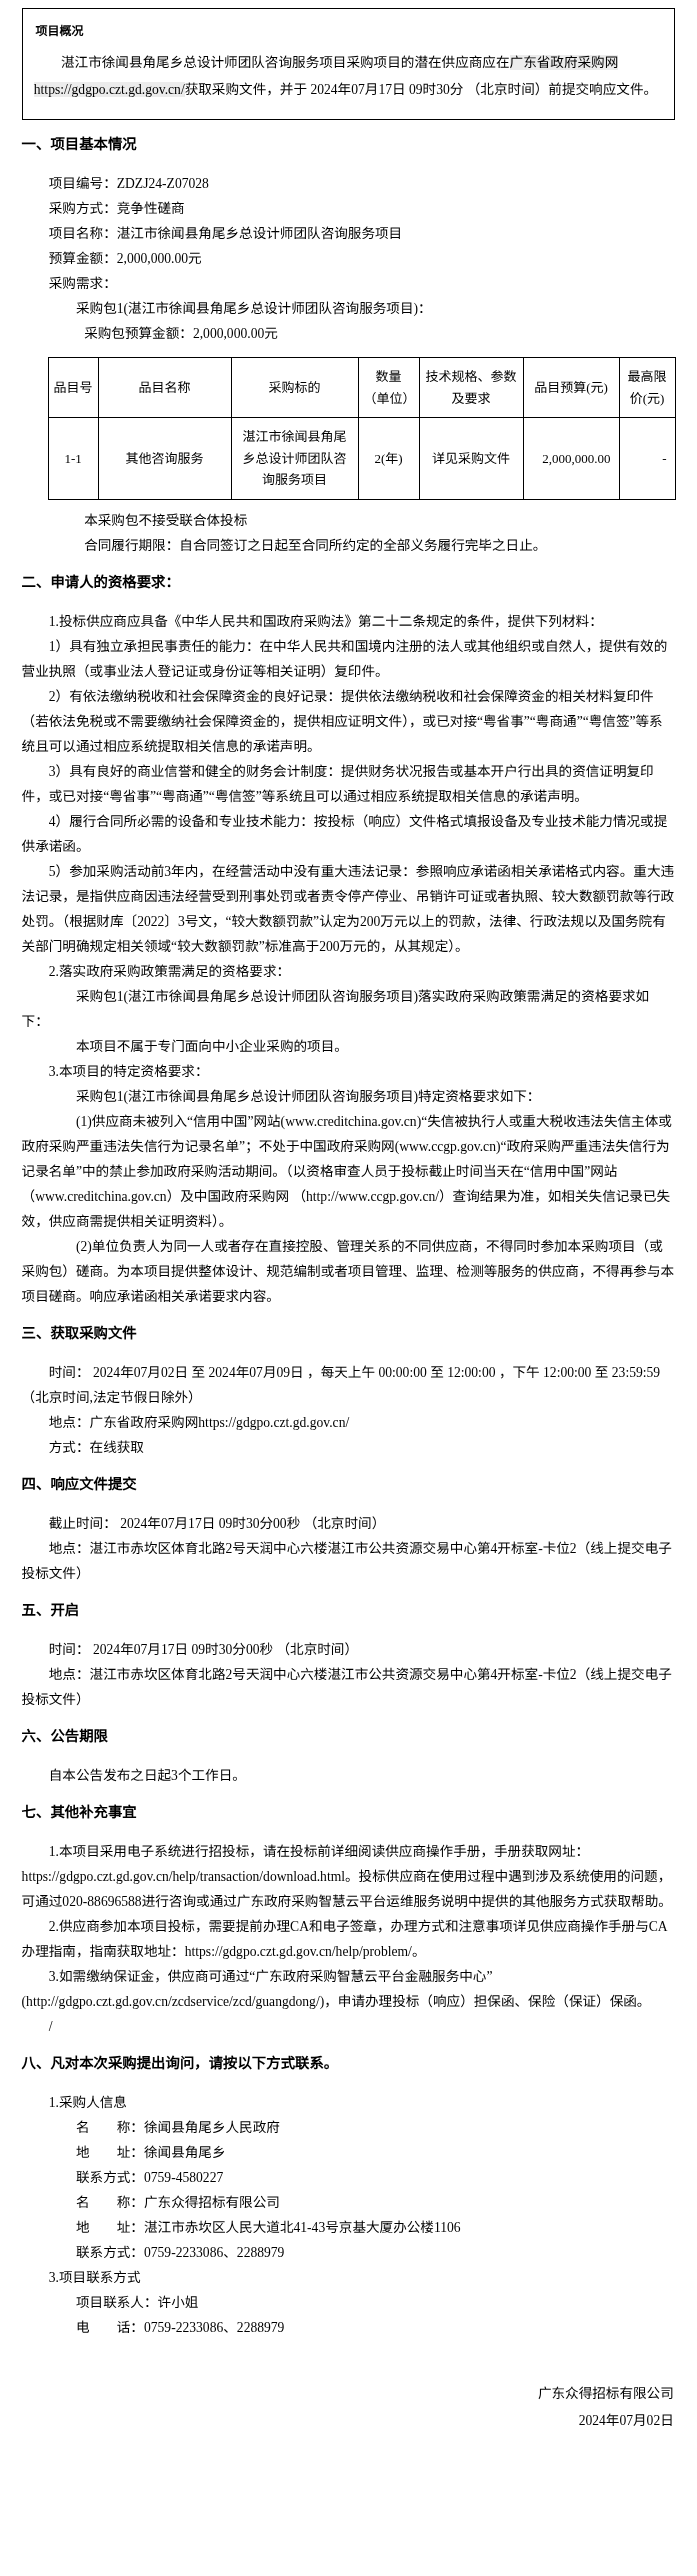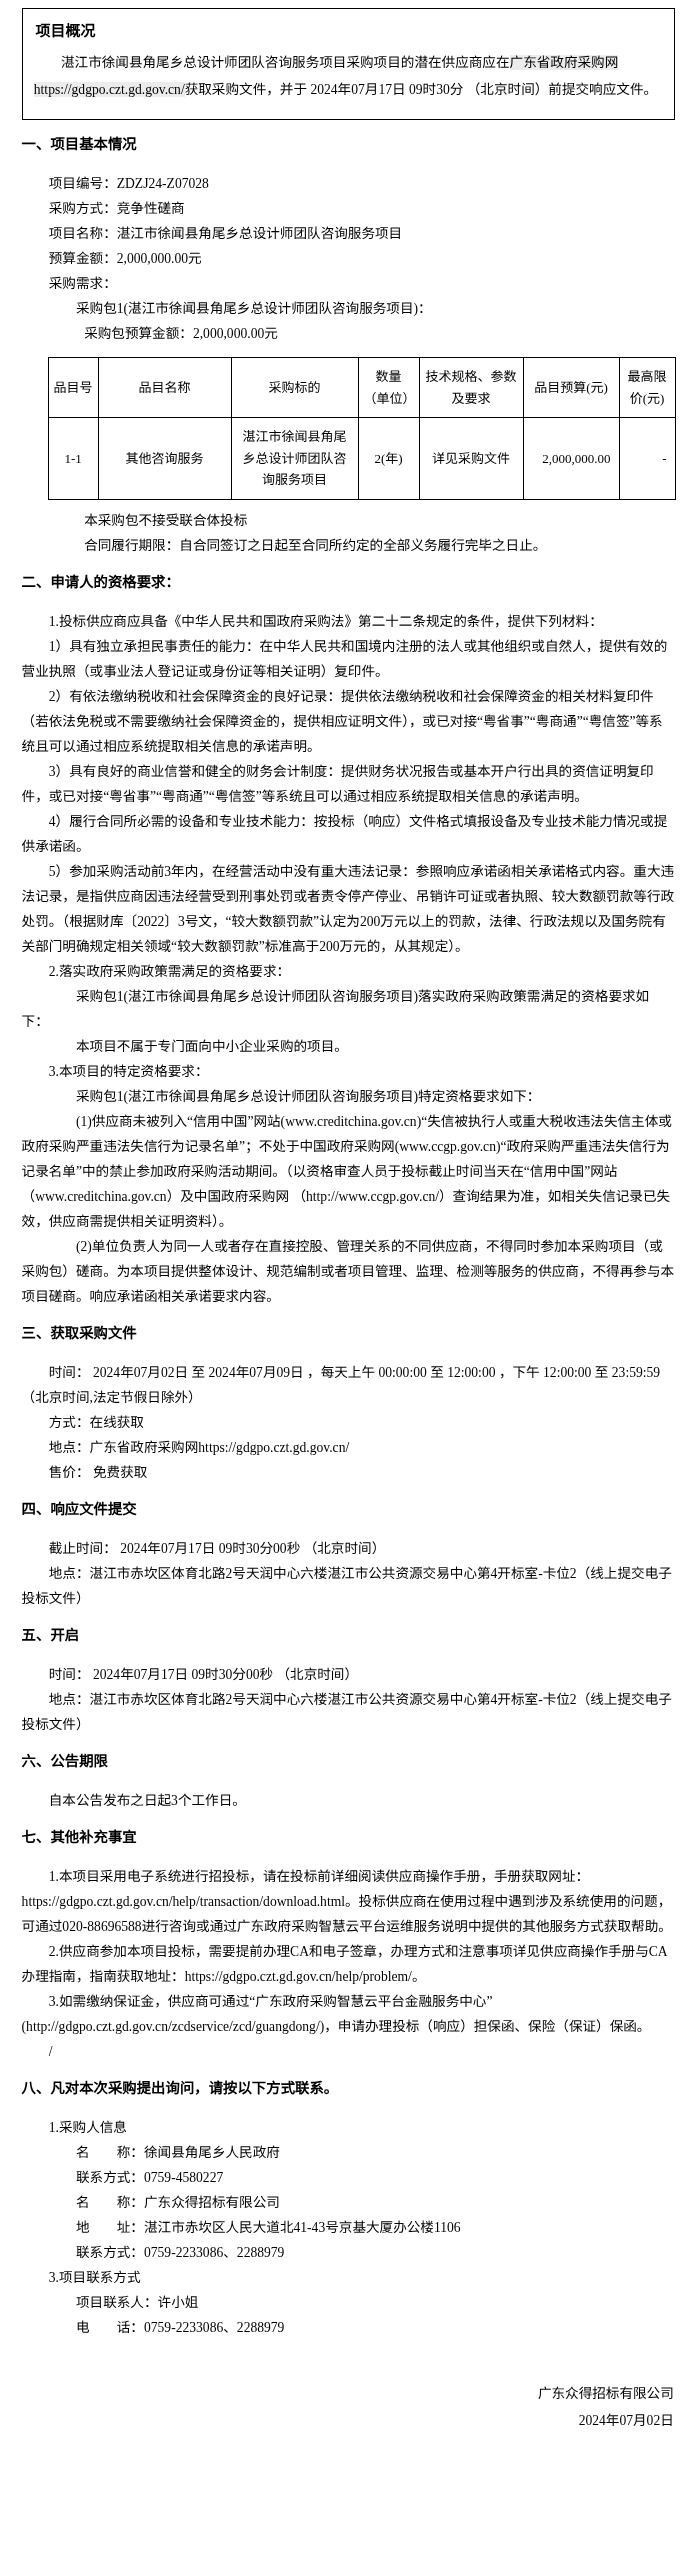--- a/index.html
+++ b/index.html
@@ -2,21 +2,21 @@
 <html lang="zh-CN" style="font-size:13px"><head>
 <meta charset="utf-8">
 <style>
   html,body{margin:0;padding:0;}
   body{
     width:697px;min-height:2576px;background:#ffffff;color:#000;
     font-family:"Liberation Serif",serif;
   }
   .doc{padding:8px 21.6px 0 21.6px;font-size:13.6px;}
   .overview-box{border:1.6px solid #000;padding:9.6px 11.2px 16px 11.2px;}
-  .overview-title{font-weight:bold;font-size:15px;margin:3.2px 0 8px 1.6px;line-height:19px;}
+  .overview-title{font-weight:bold;font-size:12px;margin:3.2px 0 8px 1.6px;line-height:19px;}
   .overview-text{margin:0;line-height:27px;text-indent:2em;}
   .hl{background:#ececec;}
   .sec-heading{font-size:14.4px;font-weight:bold;margin:14px 0 16px 0;line-height:21px;}
   .para{margin:0;line-height:25px;}
   .lv1{text-indent:2em;}
   .lv2{text-indent:4em;}
   .lv3{text-indent:4.6em;}
   table.items{border-collapse:collapse;table-layout:fixed;width:626px;margin:11.2px 0 8px 26px;}
   table.items th,table.items td{
     border:0.8px solid #000;font-weight:normal;font-size:13px;text-align:center;
@@ -91,23 +91,22 @@
   <p class="para lv1">2.落实政府采购政策需满足的资格要求：</p>
   <p class="para lv2">采购包1(湛江市徐闻县角尾乡总设计师团队咨询服务项目)落实政府采购政策需满足的资格要求如下：</p>
   <p class="para lv2">本项目不属于专门面向中小企业采购的项目。</p>
   <p class="para lv1">3.本项目的特定资格要求：</p>
   <p class="para lv2">采购包1(湛江市徐闻县角尾乡总设计师团队咨询服务项目)特定资格要求如下：</p>
   <p class="para lv2">(1)供应商未被列入“信用中国”网站(www.creditchina.gov.cn)“失信被执行人或重大税收违法失信主体或政府采购严重违法失信行为记录名单”；不处于中国政府采购网(www.ccgp.gov.cn)“政府采购严重违法失信行为记录名单”中的禁止参加政府采购活动期间。（以资格审查人员于投标截止时间当天在“信用中国”网站（www.creditchina.gov.cn）及中国政府采购网 （http://www.ccgp.gov.cn/）查询结果为准，如相关失信记录已失效，供应商需提供相关证明资料）。</p>
   <p class="para lv2">(2)单位负责人为同一人或者存在直接控股、管理关系的不同供应商，不得同时参加本采购项目（或采购包）磋商。为本项目提供整体设计、规范编制或者项目管理、监理、检测等服务的供应商，不得再参与本项目磋商。响应承诺函相关承诺要求内容。</p>
 
   <h2 class="sec-heading">三、获取采购文件</h2>
   <p class="para lv1">时间： 2024年07月02日 至 2024年07月09日 ，每天上午 00:00:00 至 12:00:00 ，下午 12:00:00 至 23:59:59（北京时间,法定节假日除外）</p>
+  <p class="para lv1">地点：广东省政府采购网https://gdgpo.czt.gd.gov.cn/</p>
   <p class="para lv1">方式：在线获取</p>
-  <p class="para lv1">地点：广东省政府采购网https://gdgpo.czt.gd.gov.cn/</p>
-  <p class="para lv1">售价： 免费获取</p>
 
   <h2 class="sec-heading">四、响应文件提交</h2>
   <p class="para lv1">截止时间： 2024年07月17日 09时30分00秒 （北京时间）</p>
   <p class="para lv1">地点：湛江市赤坎区体育北路2号天润中心六楼湛江市公共资源交易中心第4开标室-卡位2（线上提交电子投标文件）</p>
 
   <h2 class="sec-heading">五、开启</h2>
   <p class="para lv1">时间： 2024年07月17日 09时30分00秒 （北京时间）</p>
   <p class="para lv1">地点：湛江市赤坎区体育北路2号天润中心六楼湛江市公共资源交易中心第4开标室-卡位2（线上提交电子投标文件）</p>
 
   <h2 class="sec-heading">六、公告期限</h2>
@@ -115,20 +114,21 @@
 
   <h2 class="sec-heading">七、其他补充事宜</h2>
   <p class="para lv1">1.本项目采用电子系统进行招投标，请在投标前详细阅读供应商操作手册，手册获取网址：https://gdgpo.czt.gd.gov.cn/help/transaction/download.html。投标供应商在使用过程中遇到涉及系统使用的问题，可通过020-88696588进行咨询或通过广东政府采购智慧云平台运维服务说明中提供的其他服务方式获取帮助。</p>
   <p class="para lv1">2.供应商参加本项目投标，需要提前办理CA和电子签章，办理方式和注意事项详见供应商操作手册与CA办理指南，指南获取地址：https://gdgpo.czt.gd.gov.cn/help/problem/。</p>
   <p class="para lv1">3.如需缴纳保证金，供应商可通过“广东政府采购智慧云平台金融服务中心”(http://gdgpo.czt.gd.gov.cn/zcdservice/zcd/guangdong/)，申请办理投标（响应）担保函、保险（保证）保函。</p>
   <p class="para lv1">/</p>
 
   <h2 class="sec-heading">八、凡对本次采购提出询问，请按以下方式联系。</h2>
   <p class="para lv1">1.采购人信息</p>
   <p class="para lv2">名　　称：徐闻县角尾乡人民政府</p>
+  <p class="para lv2">地　　址：徐闻县角尾乡</p>
   <p class="para lv2">联系方式：0759-4580227</p>
   <p class="para lv2">名　　称：广东众得招标有限公司</p>
   <p class="para lv2">地　　址：湛江市赤坎区人民大道北41-43号京基大厦办公楼1106</p>
   <p class="para lv2">联系方式：0759-2233086、2288979</p>
   <p class="para lv1">3.项目联系方式</p>
   <p class="para lv2">项目联系人：许小姐</p>
   <p class="para lv2">电　　话：0759-2233086、2288979</p>
 
   <div class="signature">
     <div>广东众得招标有限公司</div>

